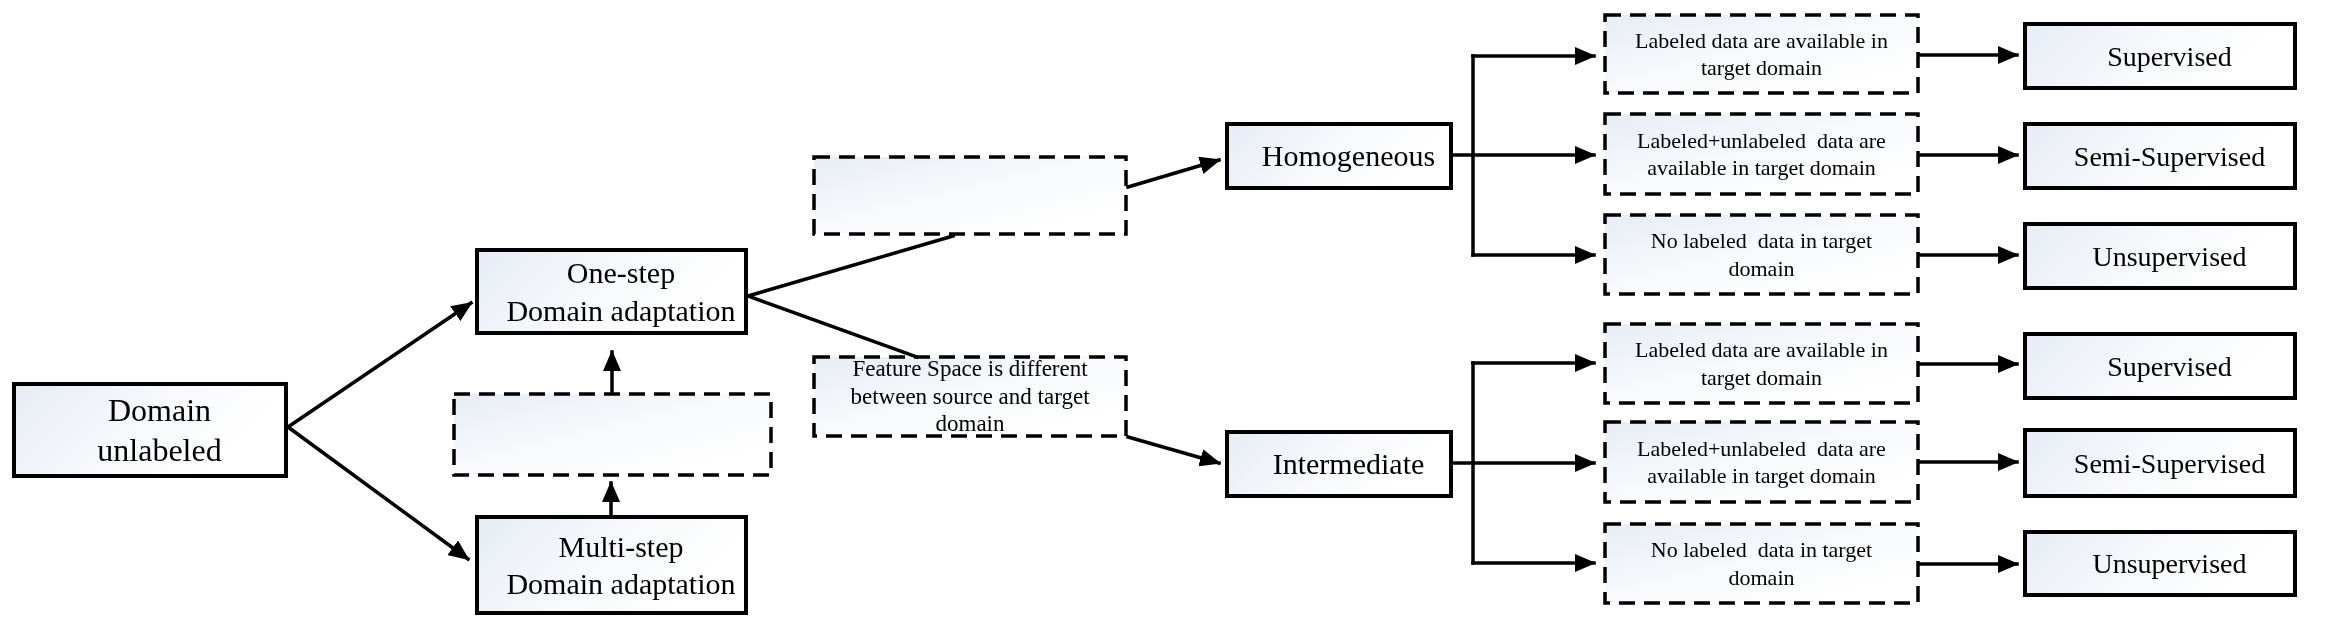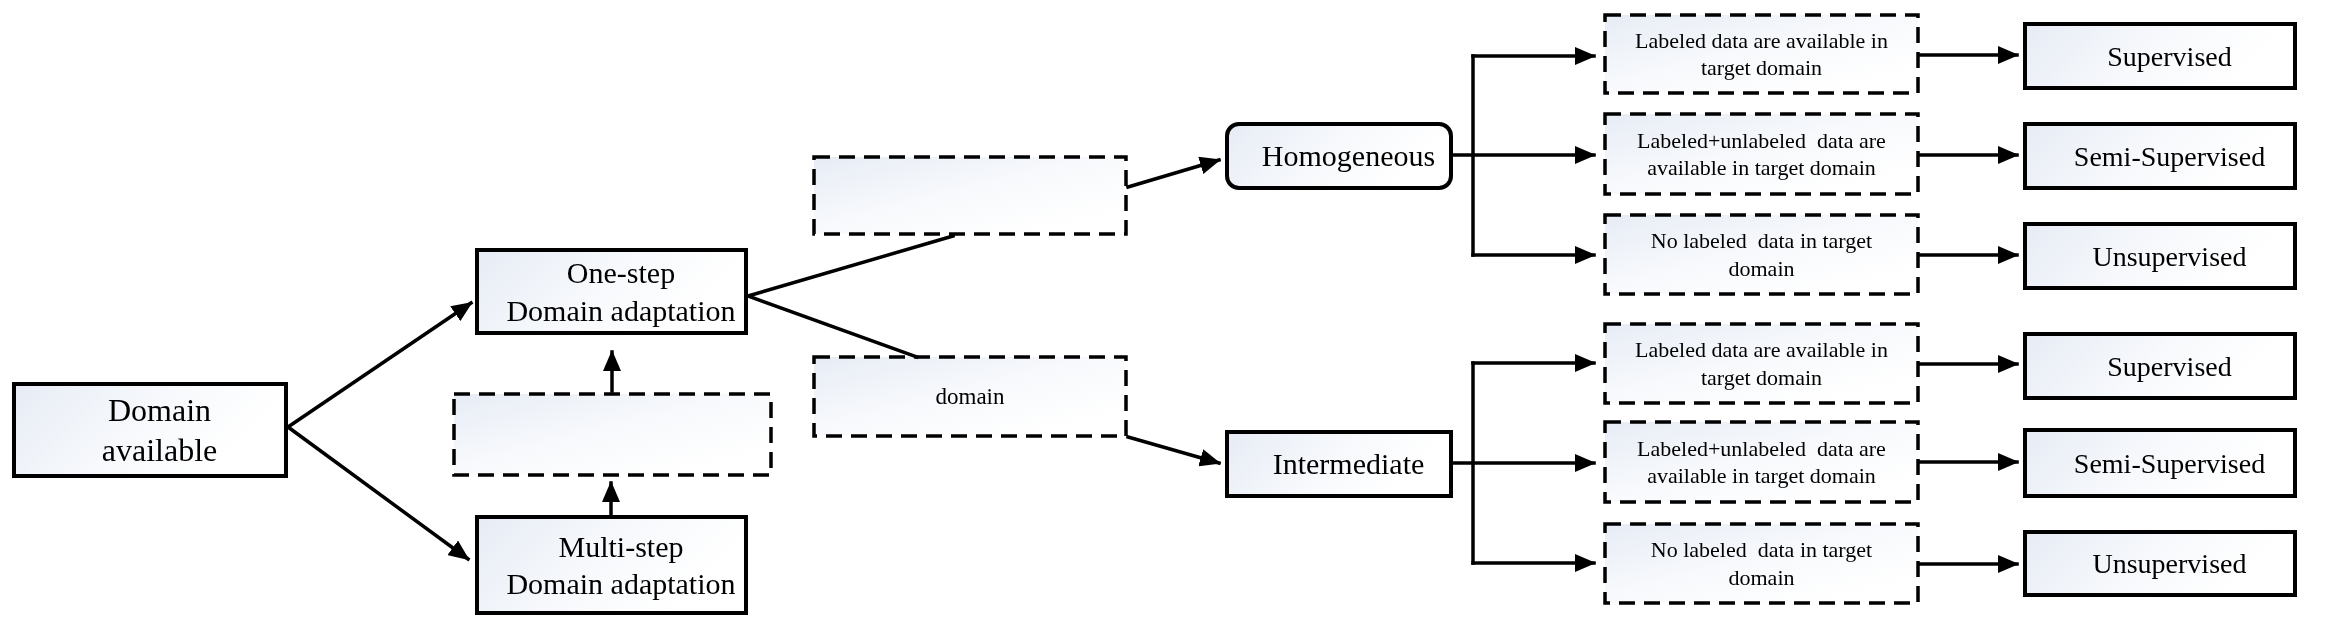--- a/index.html
+++ b/index.html
@@ -21,21 +21,21 @@
   }
   .dashed{background:transparent;} 
 
   
   #b-root   {left:12px;  top:382px; width:276px; height:96px;  font-size:32px;}
   #b-one    {left:475px; top:248px; width:273px; height:87px;  font-size:30px;}
   #b-sel    {left:452px; top:392px; width:321px; height:85px;  font-size:24px;}
   #b-multi  {left:475px; top:515px; width:273px; height:100px; font-size:30px;}
   #b-fsame  {left:812px; top:155px; width:316px; height:81px;  font-size:23px;}
   #b-fdiff  {left:812px; top:355px; width:316px; height:83px;  font-size:23px; line-height:1.2;}
-  #b-homo   {left:1225px;top:122px; width:228px; height:68px;  font-size:30px;border-radius:14px;}
+  #b-homo   {left:1225px;top:122px; width:228px; height:68px;  font-size:30px;}
   #b-hetero {left:1225px;top:430px; width:228px; height:68px;  font-size:30px;}
   #cond-a1  {left:1603px;top:13px;  width:317px; height:82px;  font-size:22px;}
   #cond-a2  {left:1603px;top:112px; width:317px; height:84px;  font-size:22px;}
   #cond-a3  {left:1603px;top:213px; width:317px; height:83px;  font-size:22px;}
   #cond-b1  {left:1603px;top:322px; width:317px; height:83px;  font-size:22px;}
   #cond-b2  {left:1603px;top:420px; width:317px; height:84px;  font-size:22px;}
   #cond-b3  {left:1603px;top:522px; width:317px; height:83px;  font-size:22px;}
   #out-a1   {left:2023px;top:22px;  width:274px; height:68px;  font-size:28px;}
   #out-a2   {left:2023px;top:122px; width:274px; height:68px;  font-size:28px;}
   #out-a3   {left:2023px;top:222px; width:274px; height:68px;  font-size:28px;}
@@ -100,36 +100,38 @@
       <line x1="1920" y1="155" x2="2017" y2="155" marker-end="url(#ah)"></line>
       <line x1="1920" y1="255" x2="2017" y2="255" marker-end="url(#ah)"></line>
       <line x1="1920" y1="364" x2="2017" y2="364" marker-end="url(#ah)"></line>
       <line x1="1920" y1="462" x2="2017" y2="462" marker-end="url(#ah)"></line>
       <line x1="1920" y1="564" x2="2017" y2="564" marker-end="url(#ah)"></line>
     </g>
   </svg>
 
   <div id="b-root" class="box solid">
     <span>Domain</span>
-    <span>available</span>
+    <span>unlabeled</span>
   </div>
 
   <div id="b-one" class="box solid">
     <span>One-step</span>
     <span>Domain adaptation</span>
   </div>
 
 
   <div id="b-multi" class="box solid">
     <span>Multi-step</span>
     <span>Domain adaptation</span>
   </div>
 
 
   <div id="b-fdiff" class="box dashed">
+    <span>Feature Space is different</span>
+    <span>between source and target</span>
     <span>domain</span>
   </div>
 
   <div id="b-homo" class="box solid">
     <span>Homogeneous</span>
   </div>
 
   <div id="b-hetero" class="box solid">
     <span>Intermediate</span>
   </div>

